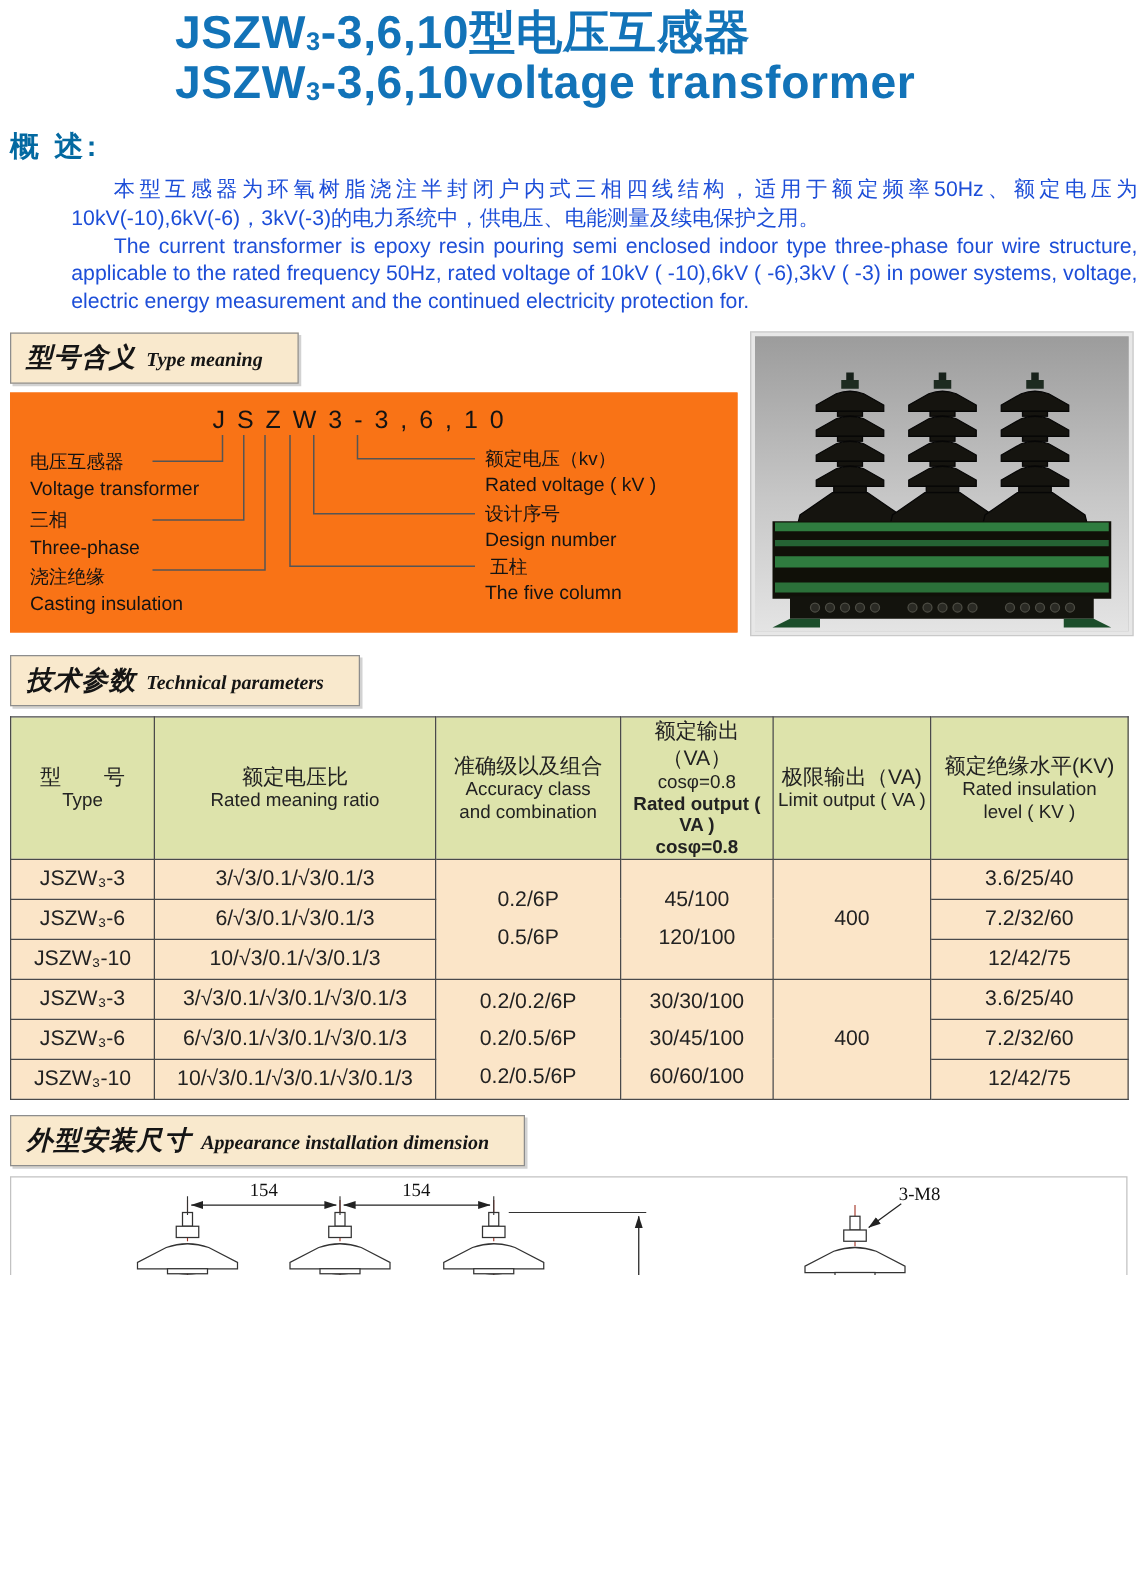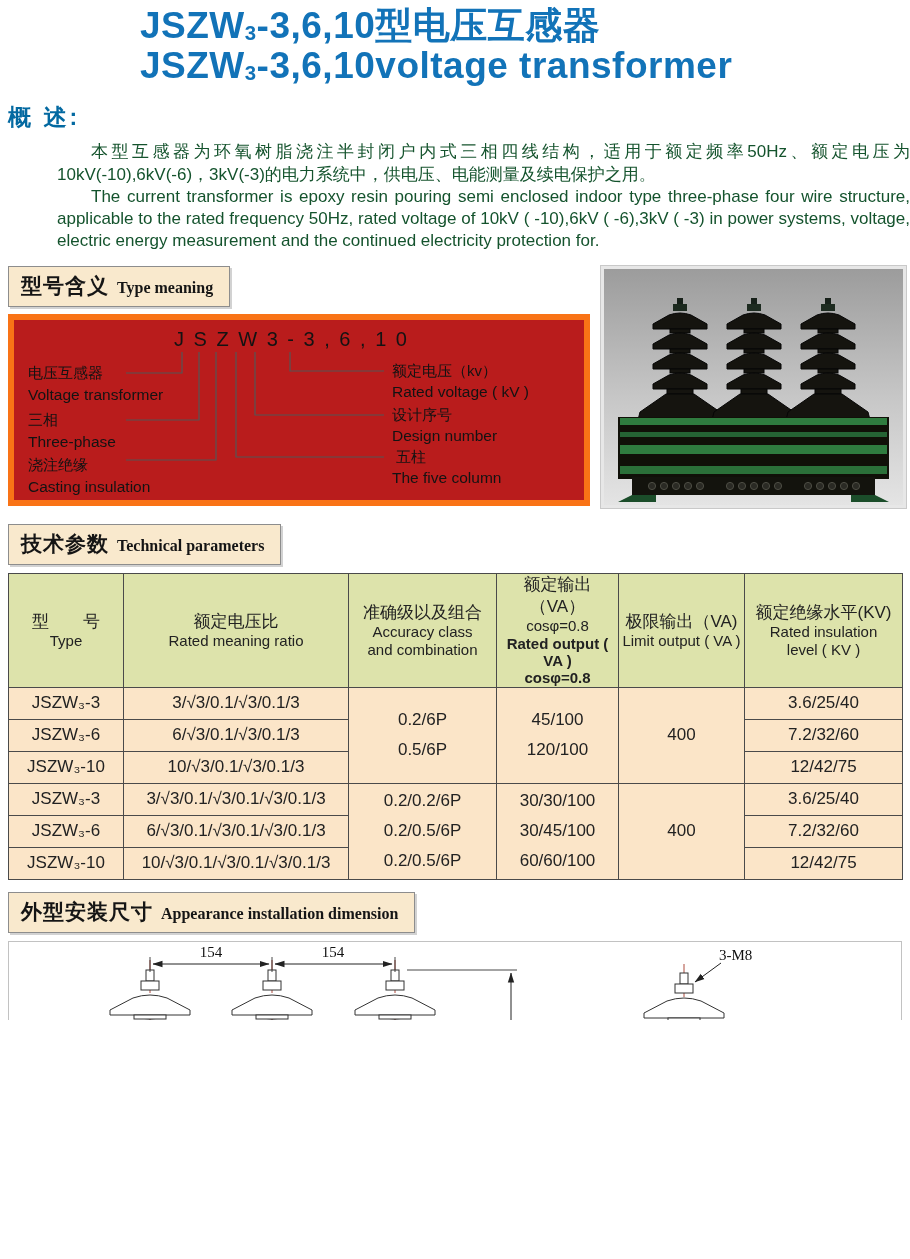--- a/index.html
+++ b/index.html
@@ -11,34 +11,34 @@
   *{box-sizing:border-box;}
   html,body{margin:0;padding:0;}
   body{font-family:"Liberation Sans",sans-serif;background:#fff;}
   .page{width:910px;height:1020px;background:#fff;position:relative;overflow:hidden;}
 
   .title{margin:6px 0 0 140px;color:var(--title-blue);font-weight:bold;
          font-size:37px;line-height:1.08;letter-spacing:.5px;}
   .title .sub{font-size:.55em;position:relative;top:2px;}
 
   .ov-heading{font-size:23px;font-weight:bold;color:#0369a1;margin:16px 0 8px 8px;letter-spacing:3px;}
-  .para{margin:0 0 0 57px;font-size:17px;line-height:1.33;color:#14532d;
+  .para{margin:0 0 0 57px;font-size:17px;line-height:1.33;color:#1d4ed8;
         text-align:justify;text-indent:2em;}
   .para.en{line-height:1.3;}
 
   .section-header{display:inline-block;background:var(--section-bg);
         border:1px solid #8d8d8d;box-shadow:2px 2px 0 #d2d2d2;
-        padding:5px 16px 6px 12px;margin-left:8px;white-space:nowrap;}
+        padding:5px 28px 6px 12px;margin-left:8px;white-space:nowrap;font-style:italic;}
   .sh-cn{font-size:21px;font-weight:bold;color:#151515;letter-spacing:1px;}
   .sh-en{font-size:16px;font-weight:bold;color:#151515;margin-left:8px;
          font-family:"Liberation Serif",serif;}
 
   .type-row{position:relative;margin-top:14px;height:244px;}
   .diagram-box{position:absolute;left:8px;top:48px;width:582px;height:192px;
-               border:6px solid #f97316;background:#b91c1c;}
+               border:2px solid #f97316;background:#f97316;}
   .photo-box{position:absolute;right:4px;top:0;width:305px;height:242px;
              border:3px solid #e7e7e7;outline:1px solid #c9c9c9;background:#bbb;}
 
   .tech{margin-top:14px;}
   table.params{border-collapse:collapse;margin:8px 8px 0;width:894px;table-layout:fixed;}
   .params th,.params td{border:1px solid #4a4a4a;text-align:center;vertical-align:middle;
         padding:0;color:#222;}
   .params thead th{background:var(--th-bg);height:78px;font-weight:normal;}
   .params tbody td{background:var(--td-bg);height:32px;font-size:17px;}
   .th-cn{display:block;font-size:17px;line-height:1.25;}

